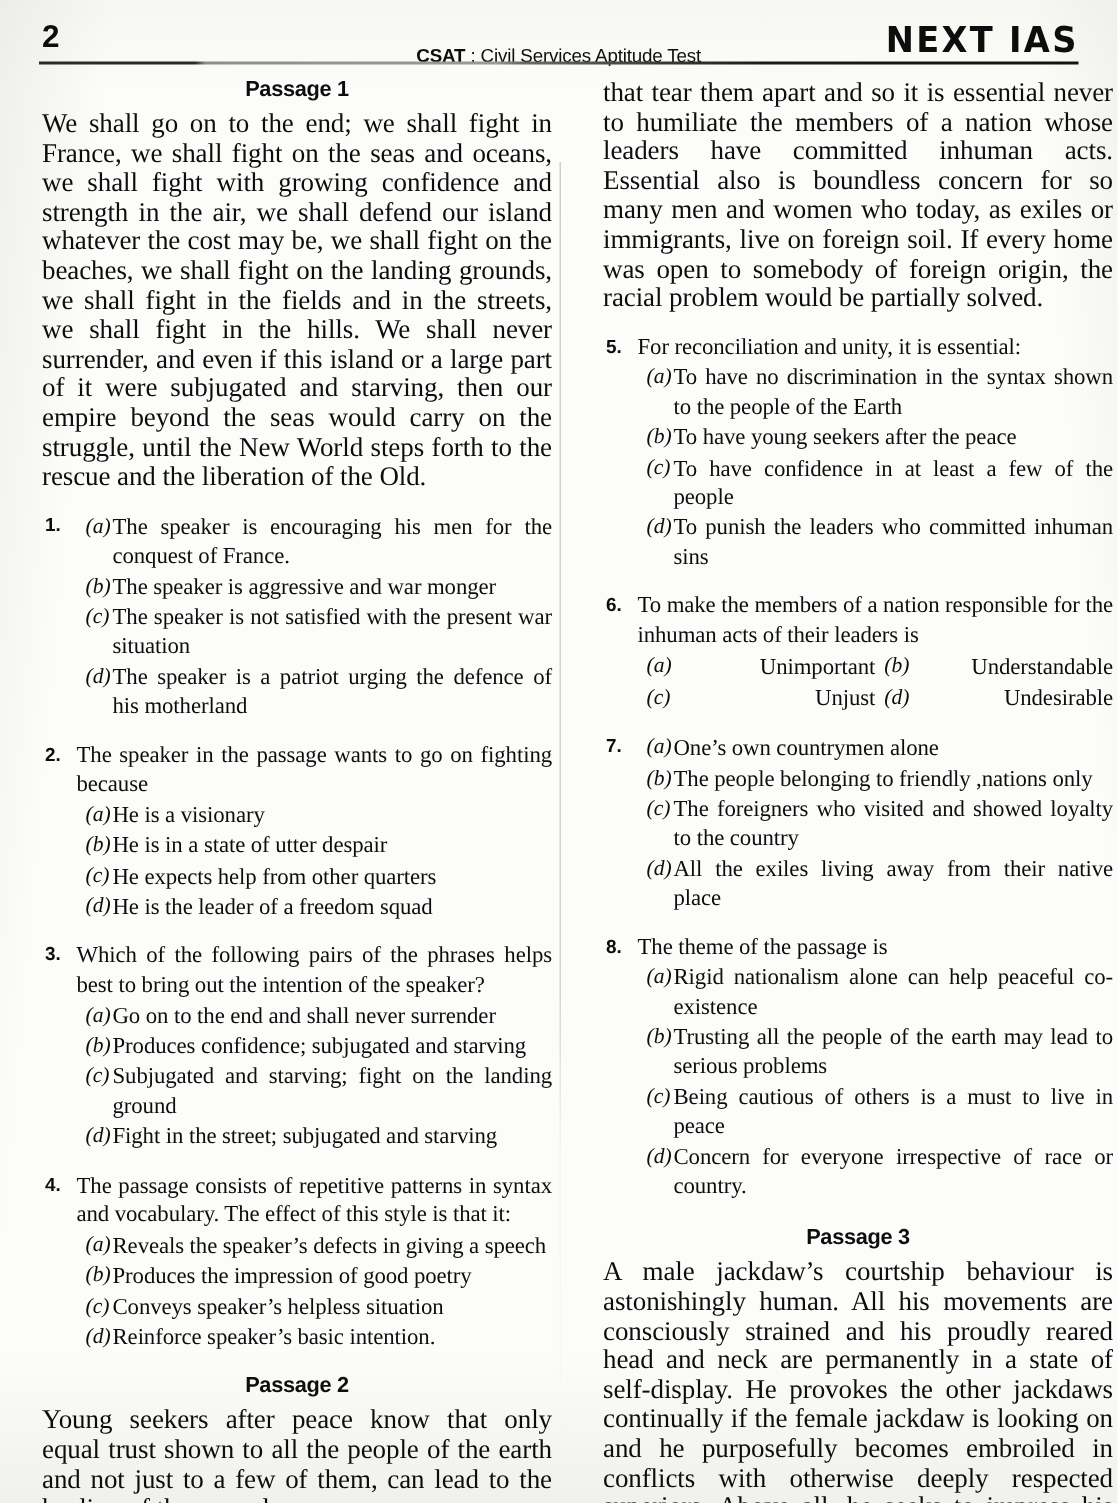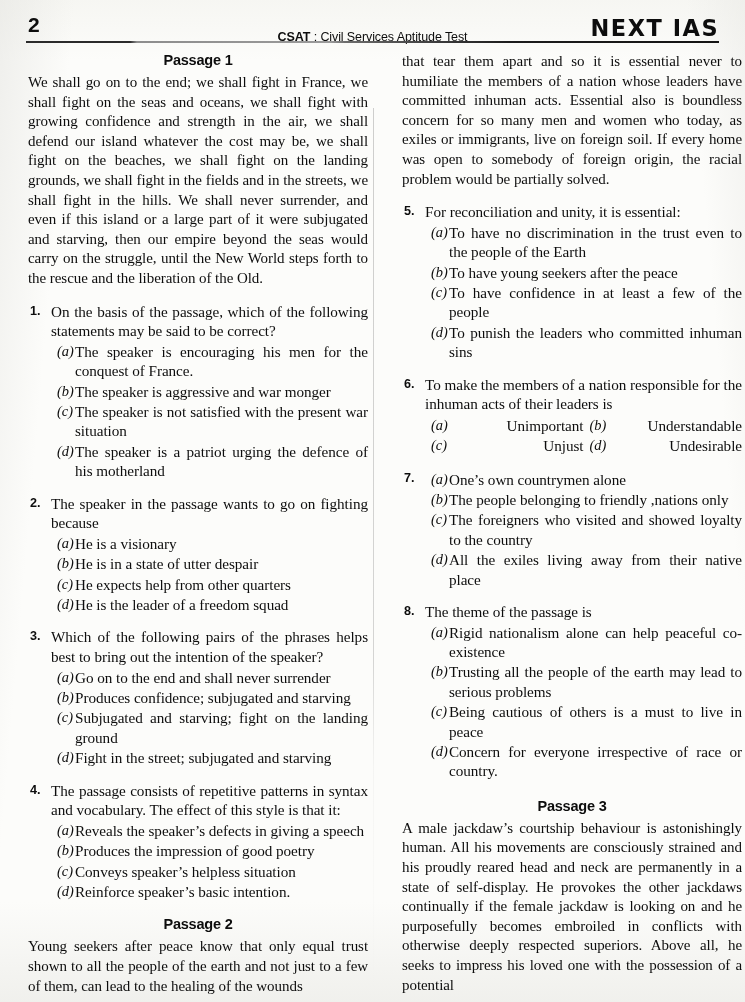--- a/index.html
+++ b/index.html
@@ -112,21 +112,21 @@
     font-family: "Liberation Sans", sans-serif;
     font-weight: bold;
     font-size: 14.5px;
     margin: 0 0 5px 0;
     letter-spacing: -0.2px;
   }
   .passage-title.tight { margin-top: 2px; }
 
   .para {
     text-align: justify;
-    font-size: 15px;
+    font-size: 18px;
     line-height: 19.6px;
     margin: 0;
     hyphens: none;
     letter-spacing: -0.06px;
   }
 
   .q {
     display: flex;
     margin-top: 13px;
   }
@@ -202,21 +202,20 @@
   <div class="columns">
     <div class="col-divider"></div>
 
     <div class="col col-left">
       <div class="passage-title">Passage 1</div>
       <p class="para">We shall go on to the end; we shall fight in France, we shall fight on the seas and oceans, we shall fight with growing confidence and strength in the air, we shall defend our island whatever the cost may be, we shall fight on the beaches, we shall fight on the landing grounds, we shall fight in the fields and in the streets, we shall fight in the hills. We shall never surrender, and even if this island or a large part of it were subjugated and starving, then our empire beyond the seas would carry on the struggle, until the New World steps forth to the rescue and the liberation of the Old.</p>
       <div id="left-questions">
           <div class="q">
             <div class="q-num">1.</div>
             <div class="q-body">
-              <div class="q-stem">On the basis of the passage, which of the following statements may be said to be correct?</div>
               <div class="opts">
                 <div class="opt">
                   <div class="opt-lbl">(a)</div>
                   <div class="opt-txt">The speaker is encouraging his men for the conquest of France.</div>
                 </div>
                 <div class="opt">
                   <div class="opt-lbl">(b)</div>
                   <div class="opt-txt nojust">The speaker is aggressive and war monger</div>
                 </div>
                 <div class="opt">
@@ -310,21 +309,21 @@
     <div class="col col-right">
       <p class="para">that tear them apart and so it is essential never to humiliate the members of a nation whose leaders have committed inhuman acts. Essential also is boundless concern for so many men and women who today, as exiles or immigrants, live on foreign soil. If every home was open to somebody of foreign origin, the racial problem would be partially solved.</p>
       <div id="right-questions">
           <div class="q">
             <div class="q-num">5.</div>
             <div class="q-body">
               <div class="q-stem">For reconciliation and unity, it is essential:</div>
               <div class="opts">
                 <div class="opt">
                   <div class="opt-lbl">(a)</div>
-                  <div class="opt-txt">To have no discrimination in the trust even to the people of the Earth</div>
+                  <div class="opt-txt">To have no discrimination in the syntax shown to the people of the Earth</div>
                 </div>
                 <div class="opt">
                   <div class="opt-lbl">(b)</div>
                   <div class="opt-txt nojust">To have young seekers after the peace</div>
                 </div>
                 <div class="opt">
                   <div class="opt-lbl">(c)</div>
                   <div class="opt-txt">To have confidence in at least a few of the people</div>
                 </div>
                 <div class="opt">

